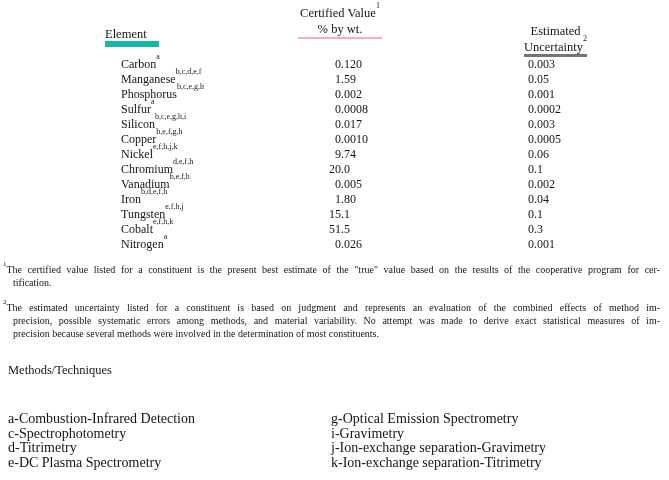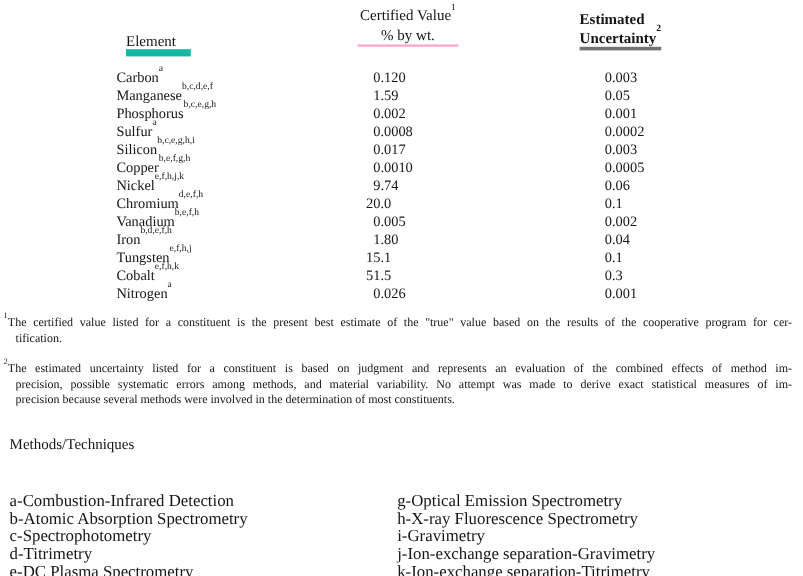--- a/index.html
+++ b/index.html
@@ -14,27 +14,27 @@
   .page { position:absolute; inset:0; }
 
   sup { font-size:8px; line-height:0; position:relative; top:-4px; }
 
   
   .hdr-el { position:absolute; left:105px; top:27px; font-size:12.5px; }
   .hdr-el .u { border-bottom:6px solid #14b8a6; padding-right:12px; }
   .hdr-cv { position:absolute; left:270px; top:6px; width:140px; text-align:center;
             font-size:12.5px; line-height:15.5px; }
   .hdr-cv .unit { display:inline-block; border-bottom:2px solid #f9a8d4; padding:0 20px; }
-  .hdr-un { position:absolute; left:483px; top:9px; width:145px; text-align:left;
-            font-size:12.5px; line-height:15.5px;font-weight:bold; }
+  .hdr-un { position:absolute; left:483px; top:24px; width:145px; text-align:center;
+            font-size:12.5px; line-height:15.5px; }
   .hdr-un .u { border-bottom:3px solid #737373; }
 
   
   .rows { position:absolute; top:57px; left:0; width:669px; }
-  .trow { position:relative; height:15px; font-size:12px; line-height:15px; }
+  .trow { position:relative; height:15px; font-size:12px; line-height:15px;margin-left:24px; }
   .c-el  { position:absolute; left:97px; white-space:nowrap; }
   .c-el sup { font-size:8px; }
   .c-val { position:absolute; left:280px; white-space:nowrap; }
   .c-val .vi { display:inline-block; width:37px; text-align:right; }
   .c-unc { position:absolute; left:504px; }
 
   
   .fn { position:absolute; left:3px; width:657px; font-size:10px; line-height:13.2px; }
   .fn1 { top:263px; }
   .fn2 { top:301px; }
@@ -142,26 +142,24 @@
     </div>
   <div class="fn fn2">
       <div class="fn-line first just"><sup>2</sup>The estimated uncertainty listed for a constituent is based on judgment and represents an evaluation of the combined effects of method im-</div>
       <div class="fn-line just">precision, possible systematic errors among methods, and material variability. No attempt was made to derive exact statistical measures of im-</div>
       <div class="fn-line">precision because several methods were involved in the determination of most constituents.</div>
     </div>
 
   <div class="methods-h">Methods/Techniques</div>
   <div class="mcol left">
       <div class="m-item">a-Combustion-Infrared Detection</div>
-      <div class="m-item">b-Atomic Absorption Spectrometry</div>
       <div class="m-item">c-Spectrophotometry</div>
       <div class="m-item">d-Titrimetry</div>
       <div class="m-item">e-DC Plasma Spectrometry</div>
     </div>
   <div class="mcol right">
       <div class="m-item">g-Optical Emission Spectrometry</div>
-      <div class="m-item">h-X-ray Fluorescence Spectrometry</div>
       <div class="m-item">i-Gravimetry</div>
       <div class="m-item">j-Ion-exchange separation-Gravimetry</div>
       <div class="m-item">k-Ion-exchange separation-Titrimetry</div>
     </div>
 
 </div>
 
 </body></html>

